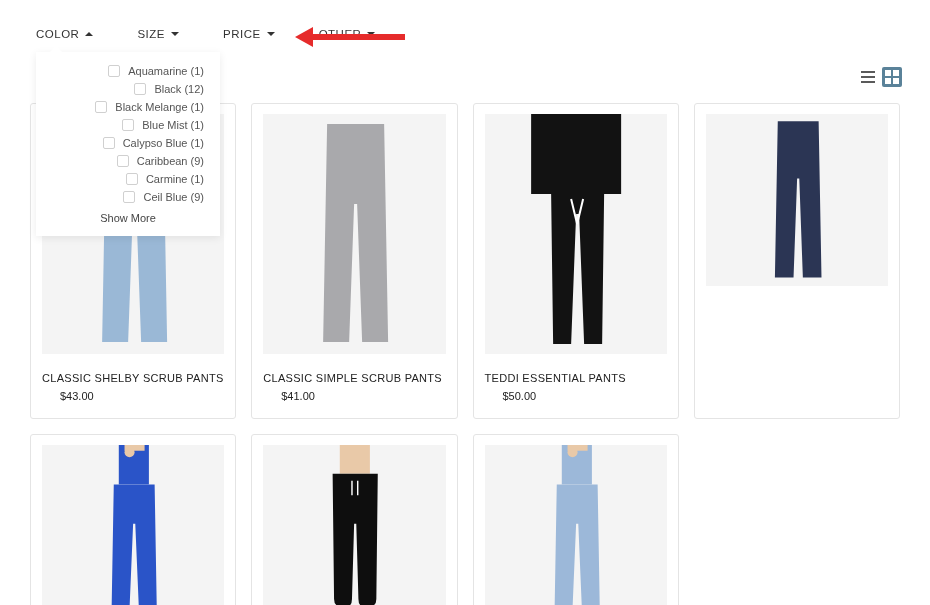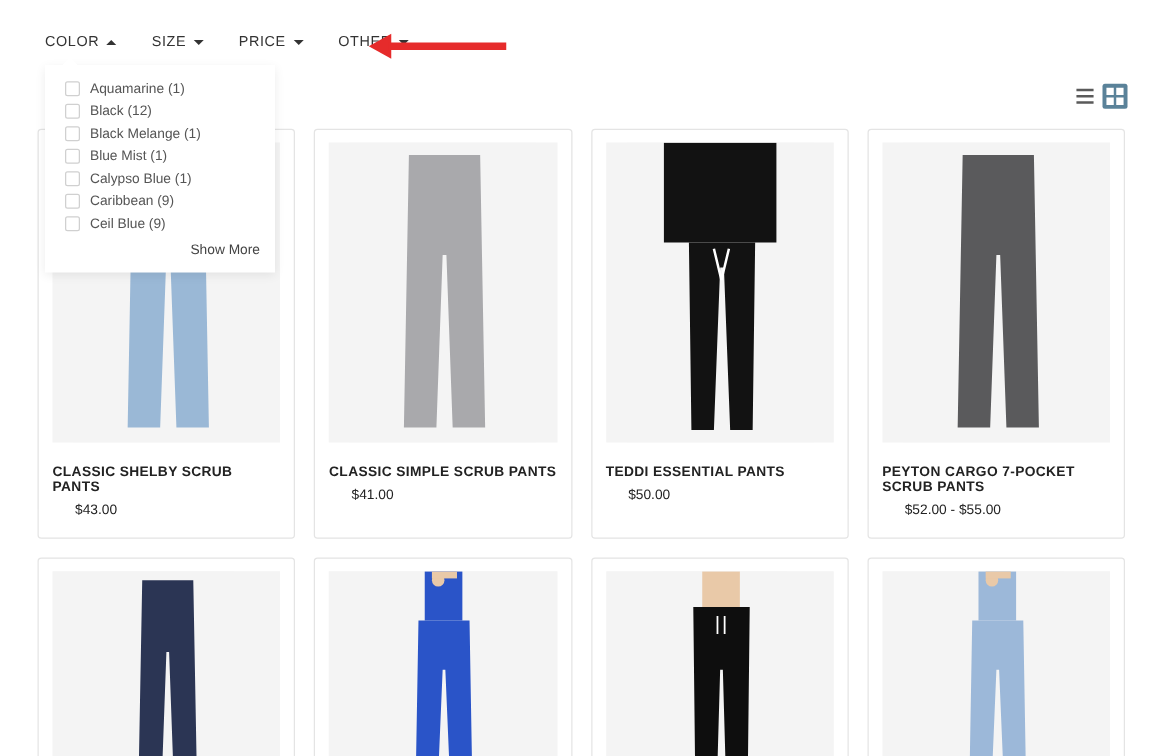--- a/index.html
+++ b/index.html
@@ -1,20 +1,20 @@
 <!DOCTYPE html>
 <html><head>
   <meta charset="utf-8">
   <style>
     * { box-sizing: border-box; margin: 0; padding: 0; }
     body { font-family: Arial, Helvetica, sans-serif; background: #fff; width: 930px; height: 605px; overflow: hidden; position: relative; }
     
     .filter-bar {
       display: flex;
-      gap: 28px;
+      gap: 44px;
       padding: 28px 36px 0 36px;
       font-size: 11.5px;
       letter-spacing: 0.5px;
       color: #333;
       align-items: center;
       position: relative;
     }
     .filter-item { display: flex; align-items: center; gap: 6px; cursor: pointer; text-transform: uppercase; }
     .chev { width: 0; height: 0; border-left: 4px solid transparent; border-right: 4px solid transparent; }
     .chev.down { border-top: 4px solid #333; }
@@ -34,23 +34,23 @@
     .dropdown::before {
       content: "";
       position: absolute;
       top: -6px;
       left: 14px;
       width: 0; height: 0;
       border-left: 6px solid transparent;
       border-right: 6px solid transparent;
       border-bottom: 6px solid #fff;
     }
-    .opt { display: flex; align-items: center; gap: 8px; padding: 3px 4px; cursor: pointer; color: #555; }
+    .opt { display: flex; align-items: center; gap: 8px; padding: 3px 4px; cursor: pointer; color: #555; justify-content: flex-end; }
     .opt input[type=checkbox] { width: 12px; height: 12px; border: 1px solid #d0d0d0; appearance: none; -webkit-appearance: none; border-radius: 2px; background: #fff;}
-    .show-more { text-align: right; padding: 6px 0 2px 0; cursor: pointer; color: #444; }
+    .show-more { text-align: center; padding: 6px 0 2px 0; cursor: pointer; color: #444; }
 
     .arrow-annot {
       position: absolute;
       top: 27px;
       left: 295px;
       width: 110px;
       height: 20px;
       pointer-events: none;
     }
     .arrow-line { position:absolute; top:7px; left:16px; width:94px; height:6px; background:#e62b2b; }
@@ -59,21 +59,21 @@
     .toolbar-right { position: absolute; top: 67px; right: 28px; display:flex; gap:4px; }
     .view-btn { width: 20px; height: 20px; display:flex; align-items:center; justify-content:center; cursor:pointer; border-radius:2px; }
     .view-btn.active { background:#5a8299; color:#fff; }
     .view-btn svg { display:block; }
 
     .grid { padding: 103px 30px 0 30px; display: grid; grid-template-columns: repeat(4, 1fr); gap: 15px; position: absolute; top: 0; left: 0; right: 0;}
     .card { border: 1px solid #e4e4e4; border-radius: 3px; padding: 10px 11px 16px 11px; display:flex; flex-direction:column; cursor:pointer; }
     .imgwrap { width: 100%; height: 240px; background: #f4f4f4; position:relative; overflow:hidden; display:flex; align-items:center; justify-content:center; }
     .imgwrap svg { width:100%; height:100%; }
     .card.partial .imgwrap { height: 172px; }
-    .pname { font-size: 11px; letter-spacing: 0.3px; margin-top: 18px; color: #222; text-transform: uppercase; font-weight: bold; }
+    .pname { font-size: 11px; letter-spacing: 0.3px; margin-top: 18px; color: #222; text-transform: uppercase; }
     .pprice { font-size: 11px; margin-top: 6px; color: #222; padding-left: 18px; }
   </style>
 </head>
 <body>
 
 <div class="filter-bar">
   <div class="filter-item">
     <span>COLOR</span>
     <span class="chev up"></span>
   </div>
@@ -135,20 +135,24 @@
       <div class="opt">
         <input type="checkbox" style="">
         <span>Calypso Blue (1)</span>
       </div>
       <div class="opt">
         <input type="checkbox" style="">
         <span>Caribbean (9)</span>
       </div>
       <div class="opt">
         <input type="checkbox" style="">
+        <span>Carmine (1)</span>
+      </div>
+      <div class="opt">
+        <input type="checkbox" style="">
         <span>Ceil Blue (9)</span>
       </div>
     </div>
   <div class="show-more">Show More</div>
 </div>
 
 <div class="grid" id="product-grid">
     <div class="card">
       <div class="imgwrap">
         <svg viewBox="0 0 150 240" preserveAspectRatio="xMidYMid meet">
@@ -173,30 +177,20 @@
       <div class="imgwrap">
         <svg viewBox="0 0 150 240" preserveAspectRatio="xMidYMid meet">
           <rect width="150" height="240" fill="#f4f4f4"></rect>
           <rect x="30" y="0" width="90" height="80" fill="#121212"></rect>
           <path d="M50 80 L52 230 L70 230 L75 100 L78 100 L83 230 L101 230 L103 80 Z" fill="#121212"></path>
           <path d="M70 85 L76 110 L82 85" stroke="#fff" stroke-width="2" fill="none"></path>
         </svg>
       </div>
       <div class="pname">TEDDI ESSENTIAL PANTS</div>
       <div class="pprice">$50.00</div>
-    </div>
-    <div class="card">
-      <div class="imgwrap">
-        <svg viewBox="0 0 150 240" preserveAspectRatio="xMidYMid meet">
-          <rect width="150" height="240" fill="#f4f4f4"></rect>
-          <path d="M48 10 L44 228 L70 228 L75 90 L78 90 L83 228 L109 228 L105 10 Z" fill="#5a5a5c"></path>
-        </svg>
-      </div>
-      <div class="pname">PEYTON CARGO 7-POCKET SCRUB PANTS</div>
-      <div class="pprice">$52.00 - $55.00</div>
     </div>
     <div class="card partial">
       <div class="imgwrap">
         <svg viewBox="0 0 150 240" preserveAspectRatio="xMidYMid meet">
           <rect width="150" height="240" fill="#f4f4f4"></rect>
           <path d="M48 10 L44 228 L70 228 L75 90 L78 90 L83 228 L109 228 L105 10 Z" fill="#2b3554"></path>
         </svg>
       </div>
     </div>
     <div class="card partial">

